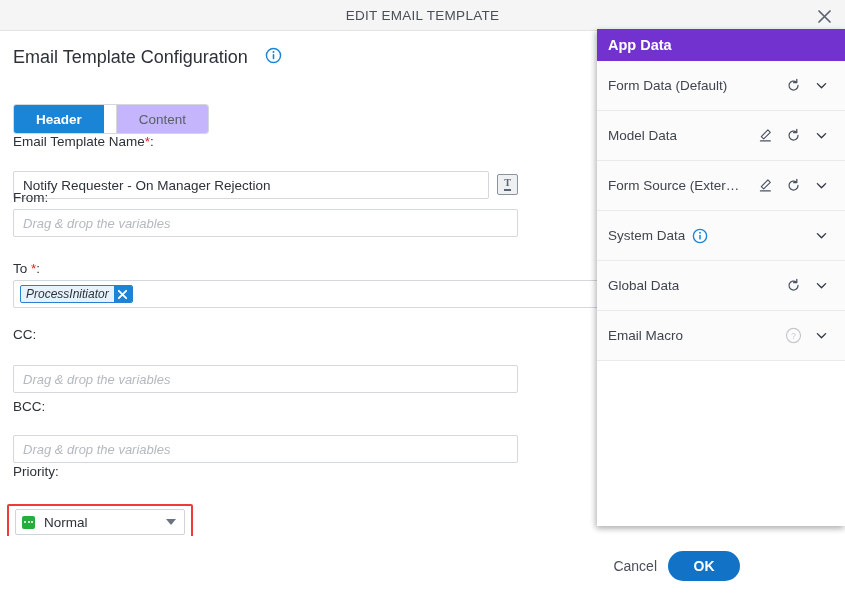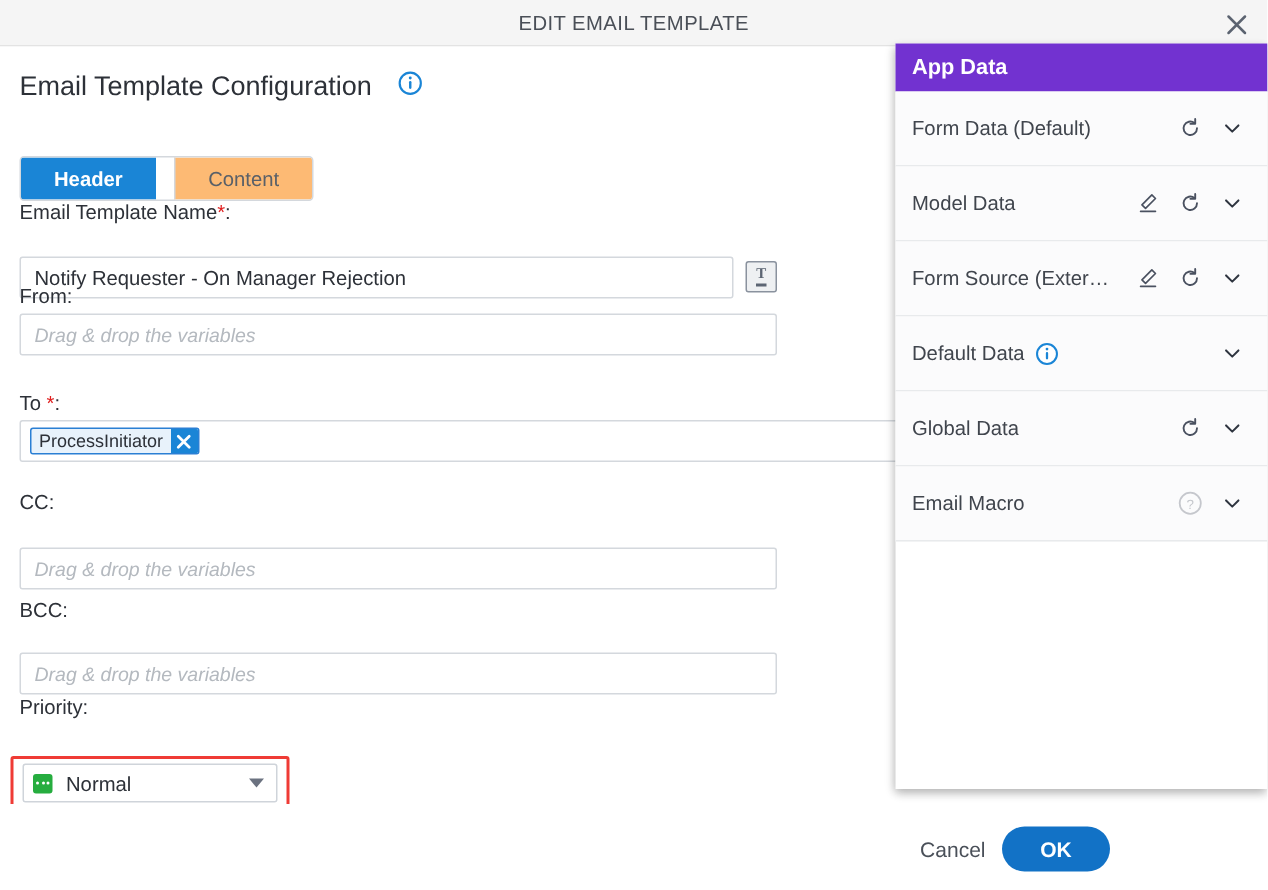--- a/index.html
+++ b/index.html
@@ -66,21 +66,21 @@
     overflow: hidden;
     background: #fff;
     gap: 12px;
   }
   .tab {
     height: 28px;
     padding: 0 22px;
     display: flex; align-items: center; justify-content: center;
     font-size: 13.5px;
     color: #5a6068;
-    background: #fdba74;
+    background: #c4b5fd;
     cursor: pointer;
     white-space: nowrap;
   }
   .tab.active {
     background: #1a85d6;
     color: #ffffff;
     font-weight: bold;
   }
   .tab + .tab { border-left: 1px solid #d4d8dd; }
 
@@ -296,21 +296,21 @@
     </div>
 
     <div class="field-label" style="left:13px; top:159px;">From:</div>
     <div class="input-box" style="left:13px; top:178px; width:505px;">
       <span class="input-placeholder">Drag &amp; drop the variables</span>
     </div>
 
     <div class="field-label" style="left:13px; top:230px;">
       <span>To</span> <span class="req">*</span><span>:</span>
     </div>
-    <div class="input-box" style="left:13px; top:249px; width:602px; padding:12px 6px;">
+    <div class="input-box" style="left:13px; top:249px; width:602px; padding:12px 6px;font-style:italic;">
       <span class="chip">
         <span class="chip-label">ProcessInitiator</span>
         <span class="chip-x">
           <svg width="11" height="11" viewBox="0 0 12 12">
             <path d="M2 2 L10 10 M10 2 L2 10" stroke="#ffffff" stroke-width="2" stroke-linecap="round" fill="none"></path>
           </svg>
         </span>
       </span>
     </div>
 
@@ -403,21 +403,21 @@
         </span>
         <span class="ad-ico">
           <svg width="15" height="15" viewBox="0 0 20 20">
               <path d="M4.5 7.5 L10 13 L15.5 7.5" fill="none" stroke="#2f3540" stroke-width="1.8" stroke-linecap="round" stroke-linejoin="round"></path>
             </svg>
         </span>
       </span>
     </div>
 
     <div class="ad-row">
-      <span class="ad-label">Default Data</span>
+      <span class="ad-label">System Data</span>
       <span class="ad-info">
         <svg width="16" height="16" viewBox="0 0 20 20">
           <circle cx="10" cy="10" r="8.3" fill="#ffffff" stroke="#1a85d6" stroke-width="1.7"></circle>
           <circle cx="10" cy="5.9" r="1.15" fill="#1a85d6"></circle>
           <rect x="9.05" y="8.3" width="1.9" height="6.2" rx=".9" fill="#1a85d6"></rect>
         </svg>
       </span>
       <span class="ad-spacer"></span>
       <span class="ad-icons">
         <span class="ad-ico">

